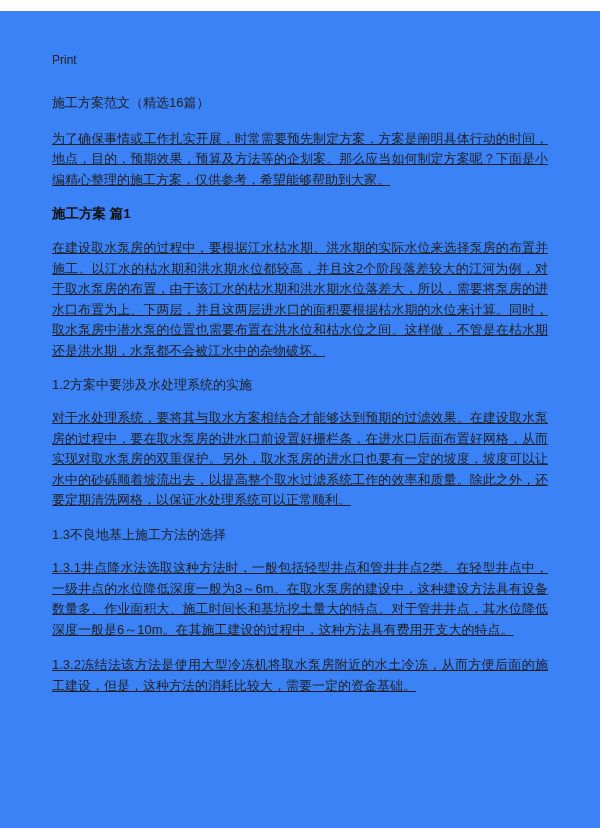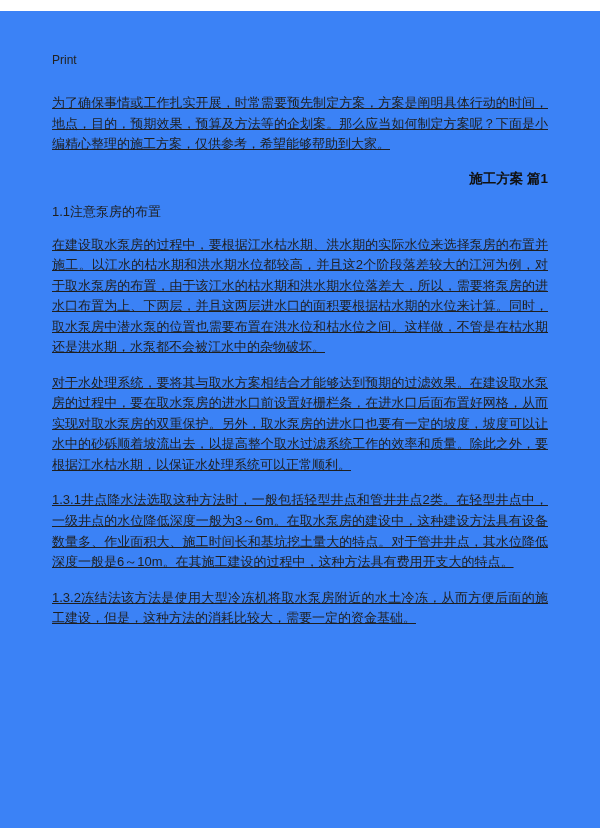--- a/index.html
+++ b/index.html
@@ -46,49 +46,50 @@
     line-height: 1.58;
     margin-bottom: 15px;
     color: #1f1f1f;
   }
   .heading {
     font-size: 13.5px;
     font-weight: bold;
     color: #111111;
     margin-top: 6px;
     margin-bottom: 15px;
-    text-align: right;
   }
   .sub-heading {
     font-size: 13px;
     color: #1f1f1f;
     margin-top: 4px;
     margin-bottom: 14px;
   }
 </style>
 </head>
 <body>
 
 <div class="page">
 
   <div class="print-label">Print</div>
 
 
+  <div class="sub-line">施工方案范文（精选16篇）</div>
 
   <p class="para">为了确保事情或工作扎实开展，时常需要预先制定方案，方案是阐明具体行动的时间，地点，目的，预期效果，预算及方法等的企划案。那么应当如何制定方案呢？下面是小编精心整理的施工方案，仅供参考，希望能够帮助到大家。</p>
 
   <div class="heading">施工方案 篇1</div>
 
 
-  <div class="sub-heading">1.1注意泵房的布置</div>
 
   <p class="para">在建设取水泵房的过程中，要根据江水枯水期、洪水期的实际水位来选择泵房的布置并施工。以江水的枯水期和洪水期水位都较高，并且这2个阶段落差较大的江河为例，对于取水泵房的布置，由于该江水的枯水期和洪水期水位落差大，所以，需要将泵房的进水口布置为上、下两层，并且这两层进水口的面积要根据枯水期的水位来计算。同时，取水泵房中潜水泵的位置也需要布置在洪水位和枯水位之间。这样做，不管是在枯水期还是洪水期，水泵都不会被江水中的杂物破坏。</p>
 
+  <div class="sub-heading">1.2方案中要涉及水处理系统的实施</div>
 
-  <p class="para">对于水处理系统，要将其与取水方案相结合才能够达到预期的过滤效果。在建设取水泵房的过程中，要在取水泵房的进水口前设置好栅栏条，在进水口后面布置好网格，从而实现对取水泵房的双重保护。另外，取水泵房的进水口也要有一定的坡度，坡度可以让水中的砂砾顺着坡流出去，以提高整个取水过滤系统工作的效率和质量。除此之外，要根据江水枯水期，以保证水处理系统可以正常顺利。</p>
+  <p class="para">对于水处理系统，要将其与取水方案相结合才能够达到预期的过滤效果。在建设取水泵房的过程中，要在取水泵房的进水口前设置好栅栏条，在进水口后面布置好网格，从而实现对取水泵房的双重保护。另外，取水泵房的进水口也要有一定的坡度，坡度可以让水中的砂砾顺着坡流出去，以提高整个取水过滤系统工作的效率和质量。除此之外，还要定期清洗网格，以保证水处理系统可以正常顺利。</p>
 
+  <div class="sub-heading">1.3不良地基上施工方法的选择</div>
 
 
   <p class="para">1.3.1井点降水法选取这种方法时，一般包括轻型井点和管井井点2类。在轻型井点中，一级井点的水位降低深度一般为3～6m。在取水泵房的建设中，这种建设方法具有设备数量多、作业面积大、施工时间长和基坑挖土量大的特点。对于管井井点，其水位降低深度一般是6～10m。在其施工建设的过程中，这种方法具有费用开支大的特点。</p>
 
   <p class="para">1.3.2冻结法该方法是使用大型冷冻机将取水泵房附近的水土冷冻，从而方便后面的施工建设，但是，这种方法的消耗比较大，需要一定的资金基础。</p>
 
 </div>
 
 </body></html>

